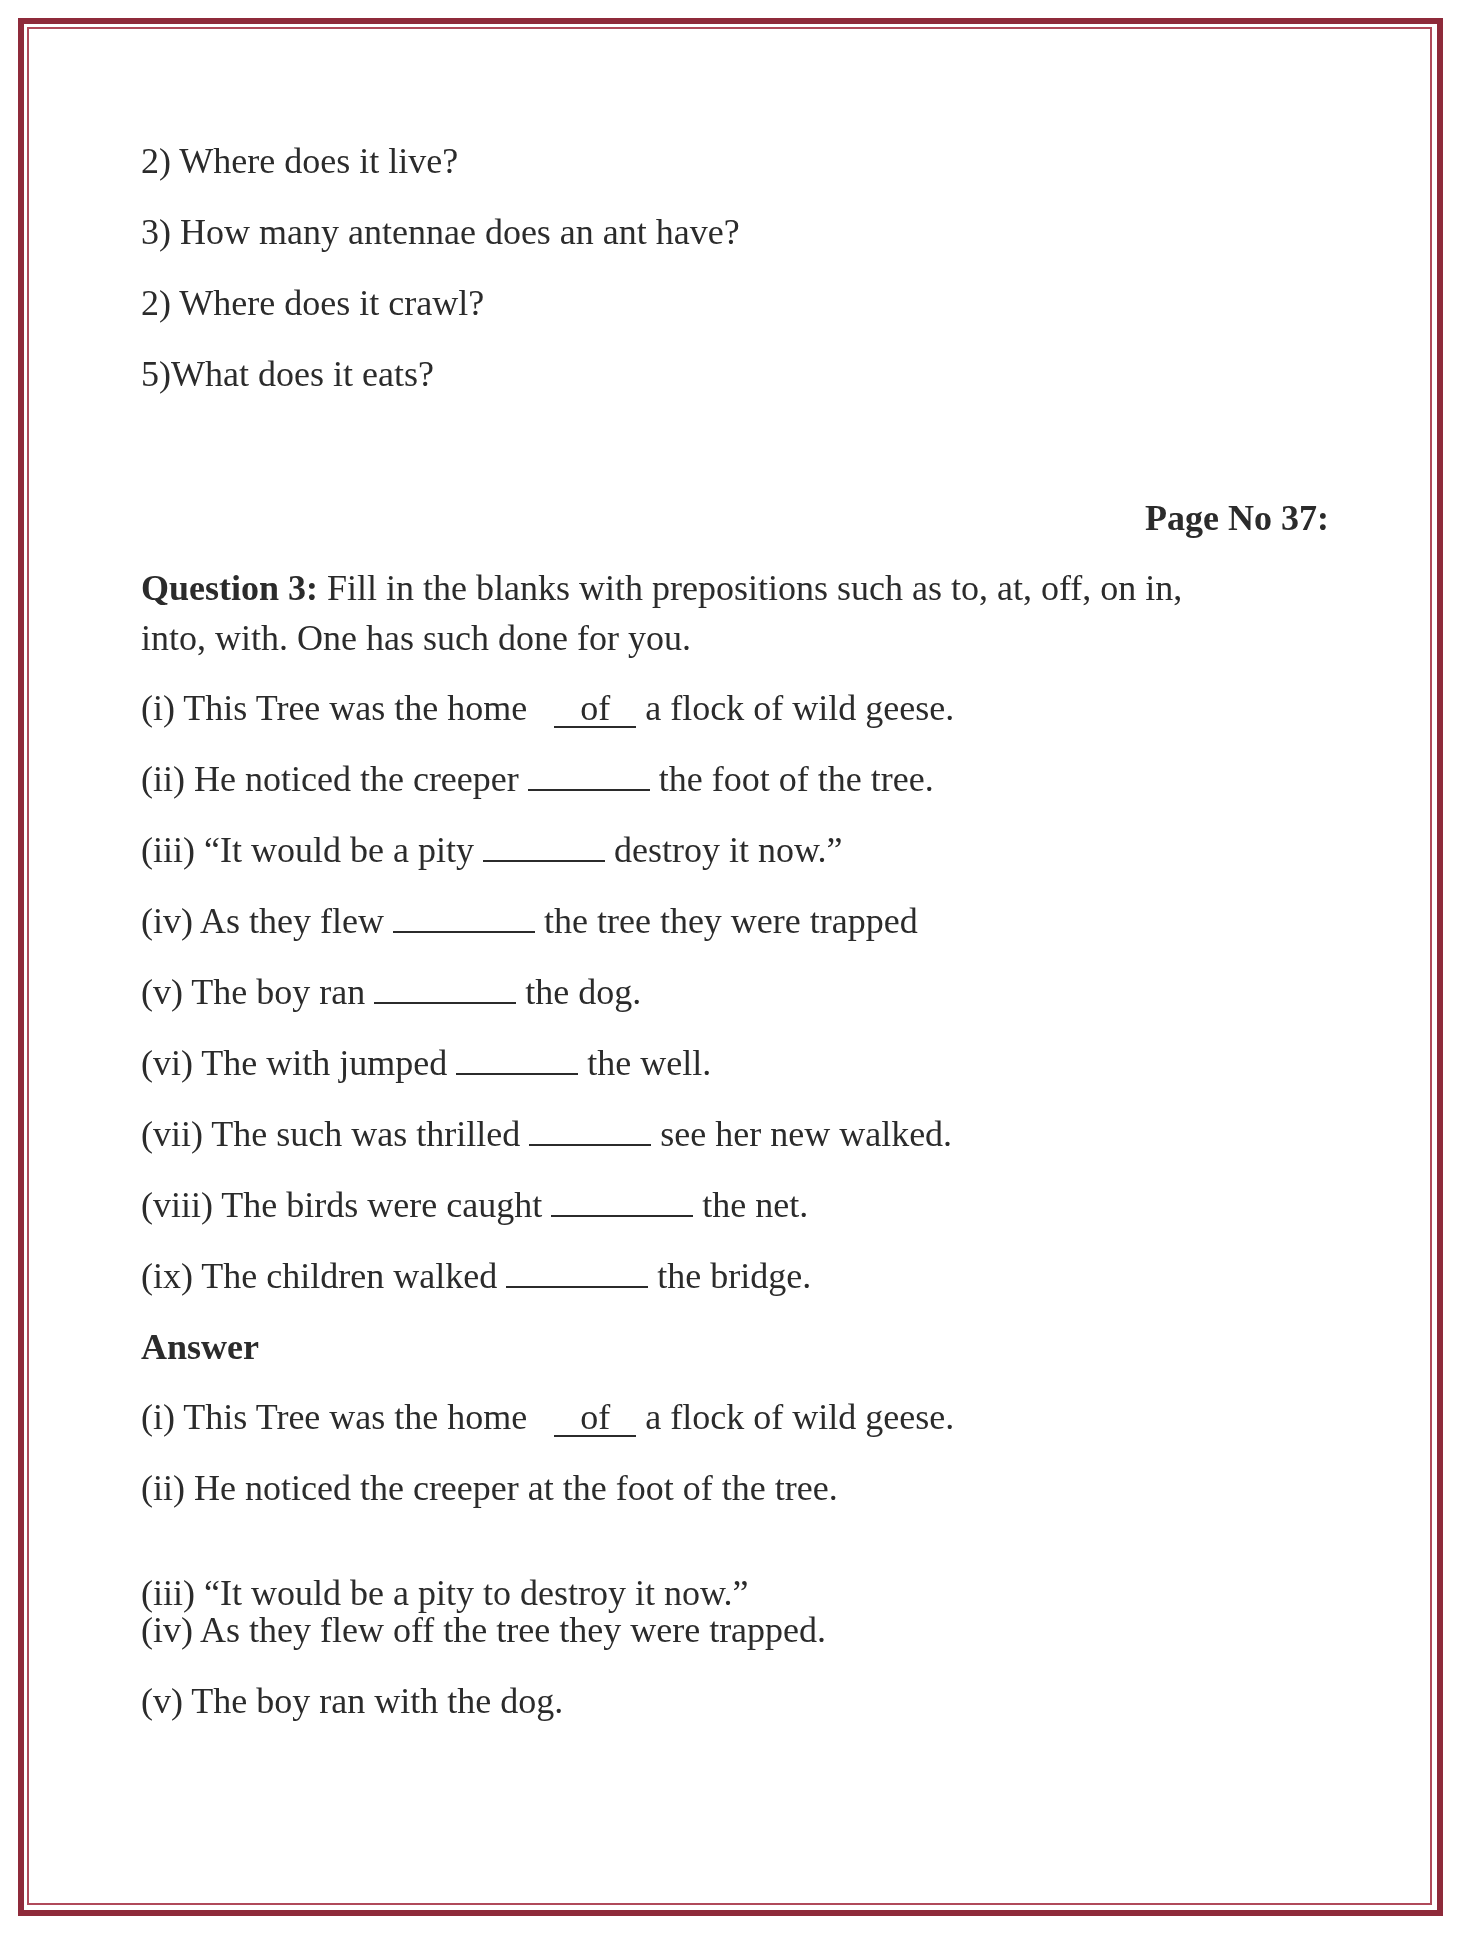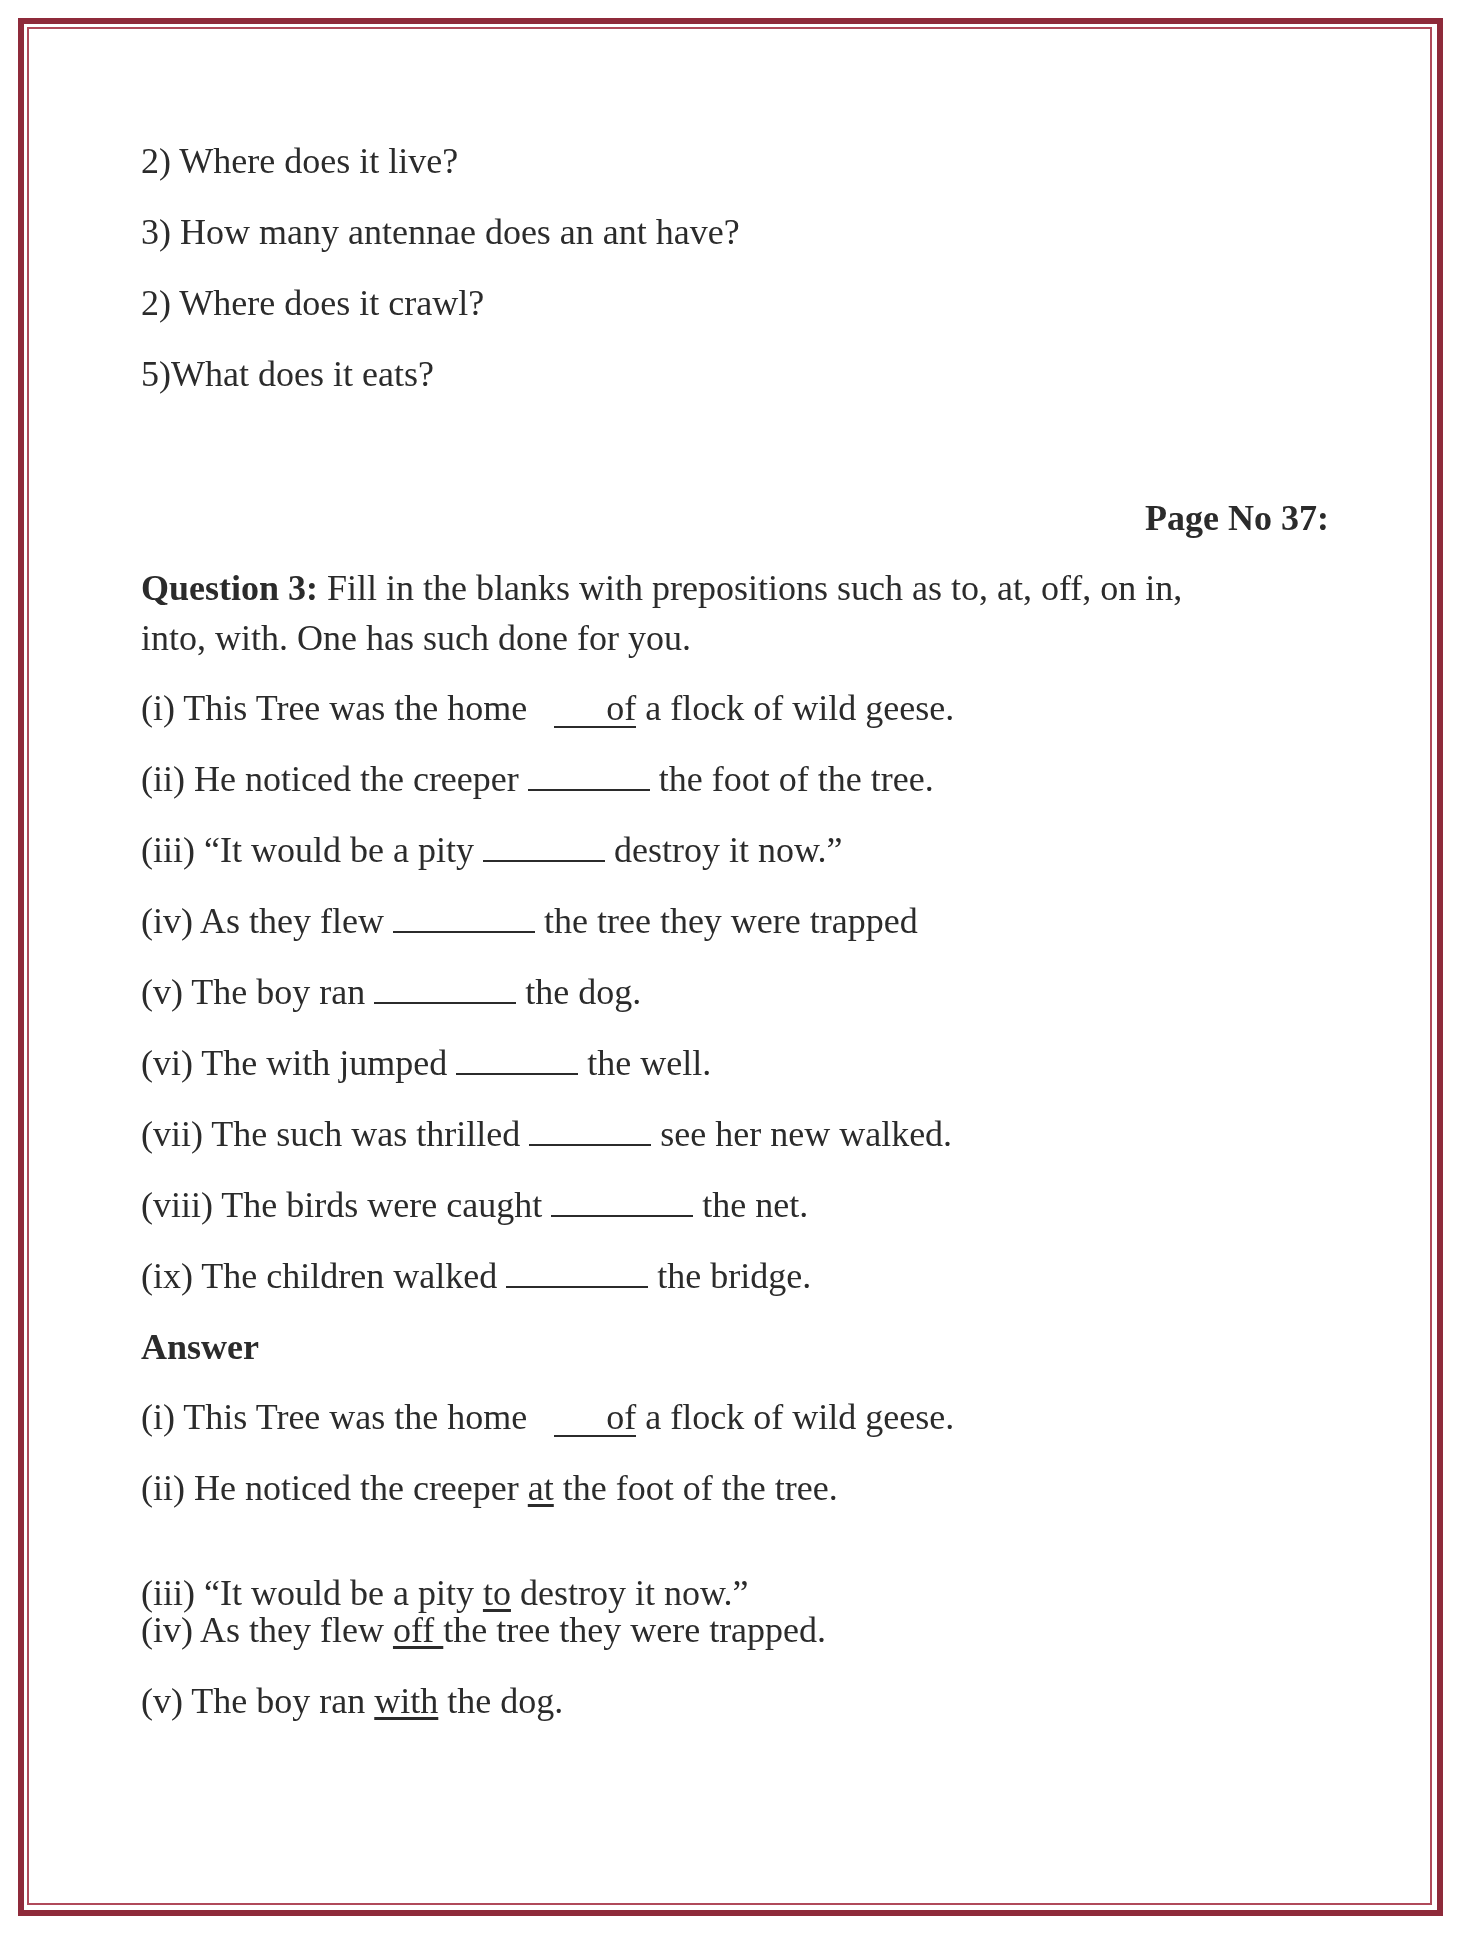--- a/index.html
+++ b/index.html
@@ -28,25 +28,25 @@
     }
     .line { position: absolute; white-space: nowrap; left: 0; }
     .bold { font-weight: bold; }
     .center { width: 1188px; text-align: right; left: 0; }
     .blank {
       display: inline-block;
       border-bottom: 2px solid #2b2b2b;
       height: 28px;
       vertical-align: baseline;
     }
-    .u { text-decoration: underline; text-underline-offset: 4px; }
+    .u { text-underline-offset: 4px; }
     .filled {
       display: inline-block;
       border-bottom: 2px solid #2b2b2b;
-      text-align: right;
+      text-align: center;
       line-height: 36px;
     }
   </style>
 </head>
 <body>
 
 <div class="page-border"></div>
 <div class="page-border-inner"></div>
 
 <div class="content">

